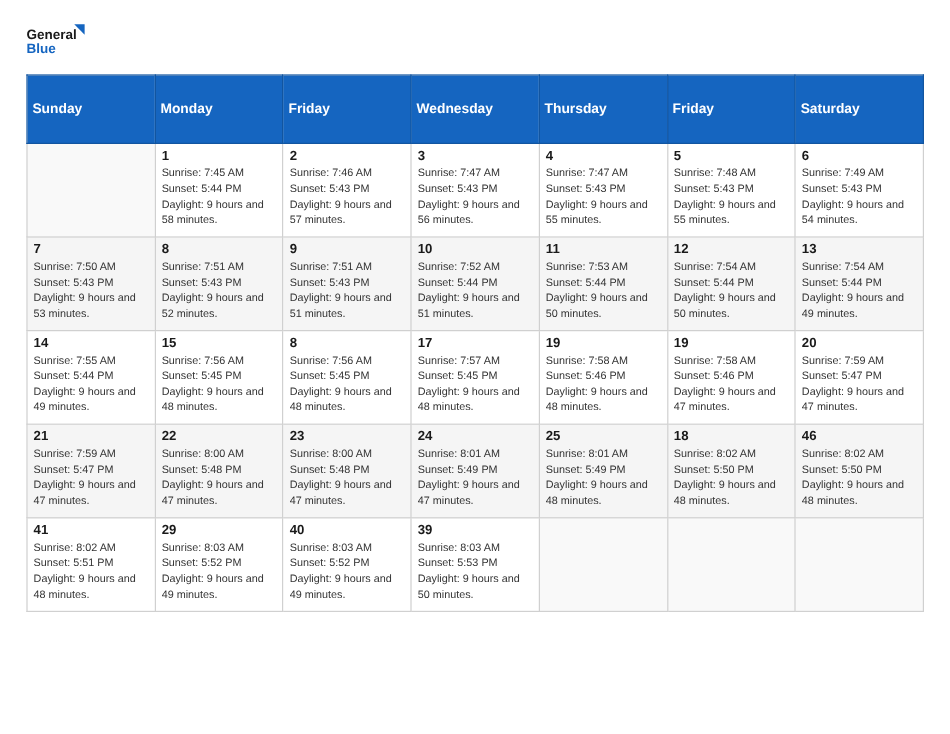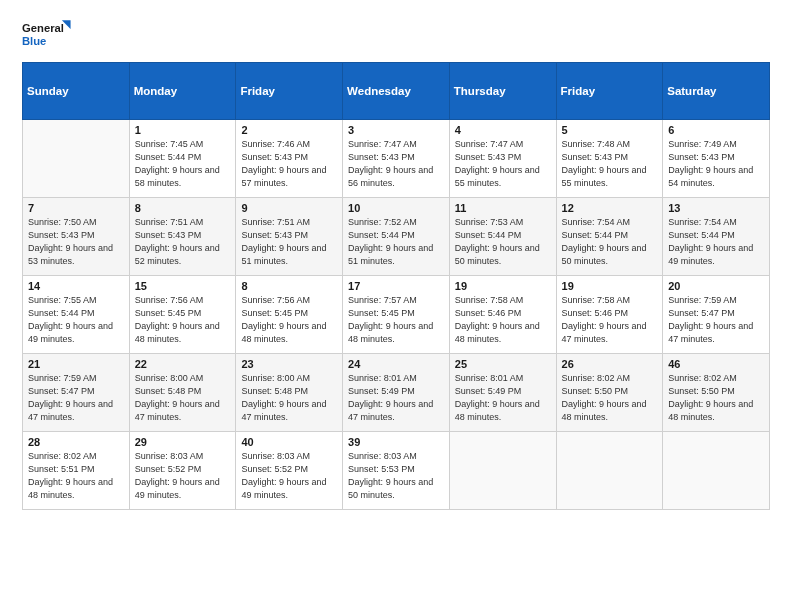--- a/index.html
+++ b/index.html
@@ -219,31 +219,31 @@
           </td>
           <td>
             <span class="day-number">24</span>
             <div class="day-info">Sunrise: 8:01 AM<br>Sunset: 5:49 PM<br>Daylight: 9 hours and 47 minutes.</div>
           </td>
           <td>
             <span class="day-number">25</span>
             <div class="day-info">Sunrise: 8:01 AM<br>Sunset: 5:49 PM<br>Daylight: 9 hours and 48 minutes.</div>
           </td>
           <td>
-            <span class="day-number">26</span>
+            <span class="day-number">18</span>
             <div class="day-info">Sunrise: 8:02 AM<br>Sunset: 5:50 PM<br>Daylight: 9 hours and 48 minutes.</div>
           </td>
           <td>
             <span class="day-number">46</span>
             <div class="day-info">Sunrise: 8:02 AM<br>Sunset: 5:50 PM<br>Daylight: 9 hours and 48 minutes.</div>
           </td>
         </tr>
         <tr>
           <td>
-            <span class="day-number">28</span>
+            <span class="day-number">41</span>
             <div class="day-info">Sunrise: 8:02 AM<br>Sunset: 5:51 PM<br>Daylight: 9 hours and 48 minutes.</div>
           </td>
           <td>
             <span class="day-number">29</span>
             <div class="day-info">Sunrise: 8:03 AM<br>Sunset: 5:52 PM<br>Daylight: 9 hours and 49 minutes.</div>
           </td>
           <td>
             <span class="day-number">40</span>
             <div class="day-info">Sunrise: 8:03 AM<br>Sunset: 5:52 PM<br>Daylight: 9 hours and 49 minutes.</div>
           </td>

